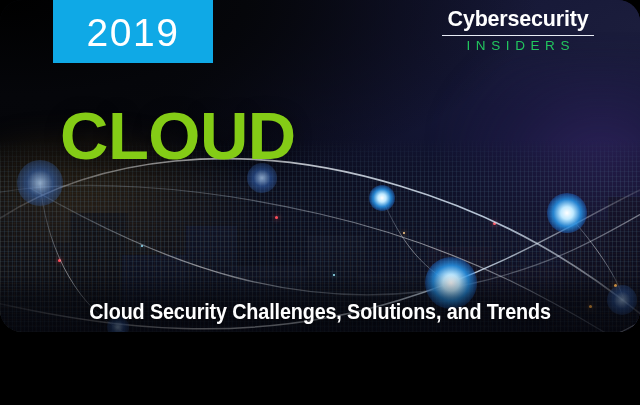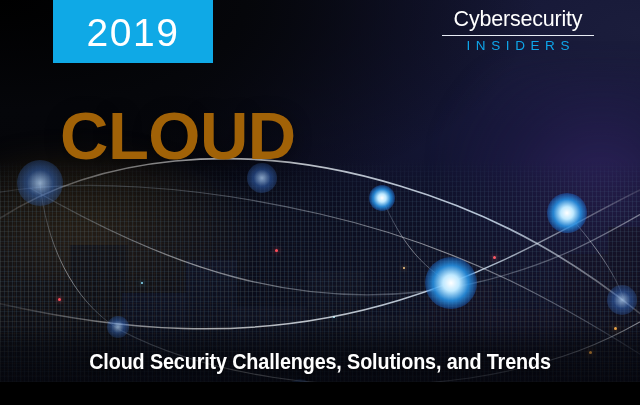--- a/index.html
+++ b/index.html
@@ -1,23 +1,24 @@
 <!DOCTYPE html>
 <html><head>
 <meta charset="utf-8">
 <style>
   html,body{margin:0;padding:0;background:#000;}
   *{box-sizing:border-box;}
 
   #cover{
     position:relative;
-    width:640px;height:382px;
+    width:640px;height:332px;
     overflow:hidden;
     font-family:"Liberation Sans", sans-serif;
     background:#07080d;
+    border-radius:22px;
   }
 
   
   .bg-base{
     position:absolute;inset:0;
     background:
       radial-gradient(120% 90% at 0% 0%,   #000000 0%, #05060a 32%, rgba(8,9,16,0) 70%),
       radial-gradient(100% 80% at 100% 8%, #1b1d3c 0%, #141635 38%, rgba(12,14,32,0) 78%),
       linear-gradient(100deg, #030407 0%, #07080f 26%, #0c0e22 52%, #131636 76%, #1d1a40 100%);
   }
@@ -90,34 +91,34 @@
   }
   .year-badge span{
     color:#ffffff;font-size:39px;font-weight:300;letter-spacing:1.5px;
     line-height:1;padding-top:4px;
   }
 
   .logo{
     position:absolute;right:46px;top:9px;text-align:center;width:152px;
   }
   .logo-top{
-    color:#ffffff;font-size:21.5px;font-weight:normal;line-height:1;
+    color:#ffffff;font-size:21.5px;font-weight:bold;line-height:1;
     letter-spacing:-.2px;white-space:nowrap;
   }
   .logo-rule{
     height:1.5px;background:#e8ecf5;margin:4px 0 3px;width:100%;
   }
   .logo-bot{
-    color:#0ea5e9;font-size:13.5px;font-weight:400;line-height:1;
+    color:#22c55e;font-size:13.5px;font-weight:400;line-height:1;
     letter-spacing:5.6px;text-indent:5.6px;white-space:nowrap;
   }
 
   .title{
     position:absolute;left:60px;top:103px;
-    color:#a16207;font-weight:bold;
+    color:#84cc16;font-weight:bold;
     font-size:67px;line-height:.985;letter-spacing:-.5px;
     text-shadow:0 2px 18px rgba(0,0,0,.45);
   }
   .title div{white-space:nowrap;}
   .t-cloud{}
   .t-security{letter-spacing:-1.2px;}
   .t-report{letter-spacing:.4px;}
 
   .subtitle-band{
     position:absolute;left:0;right:0;bottom:0;height:58px;

